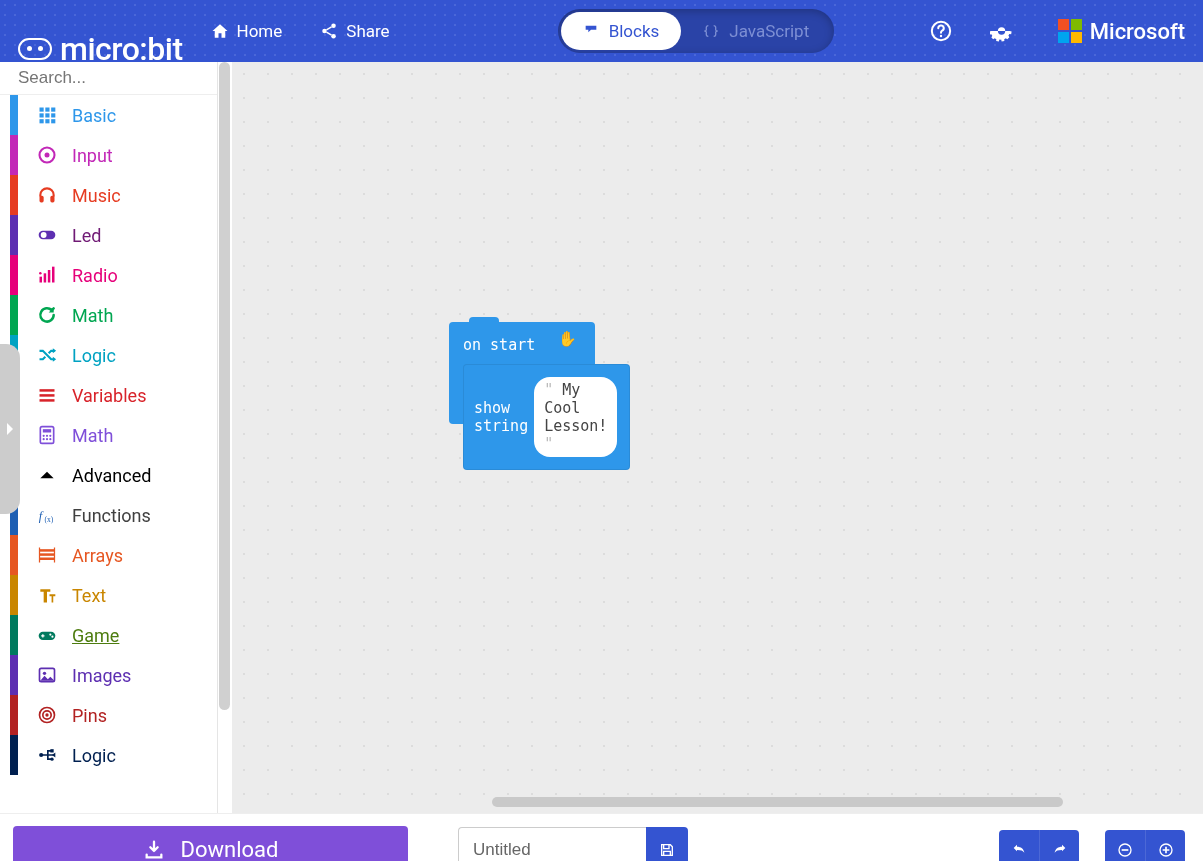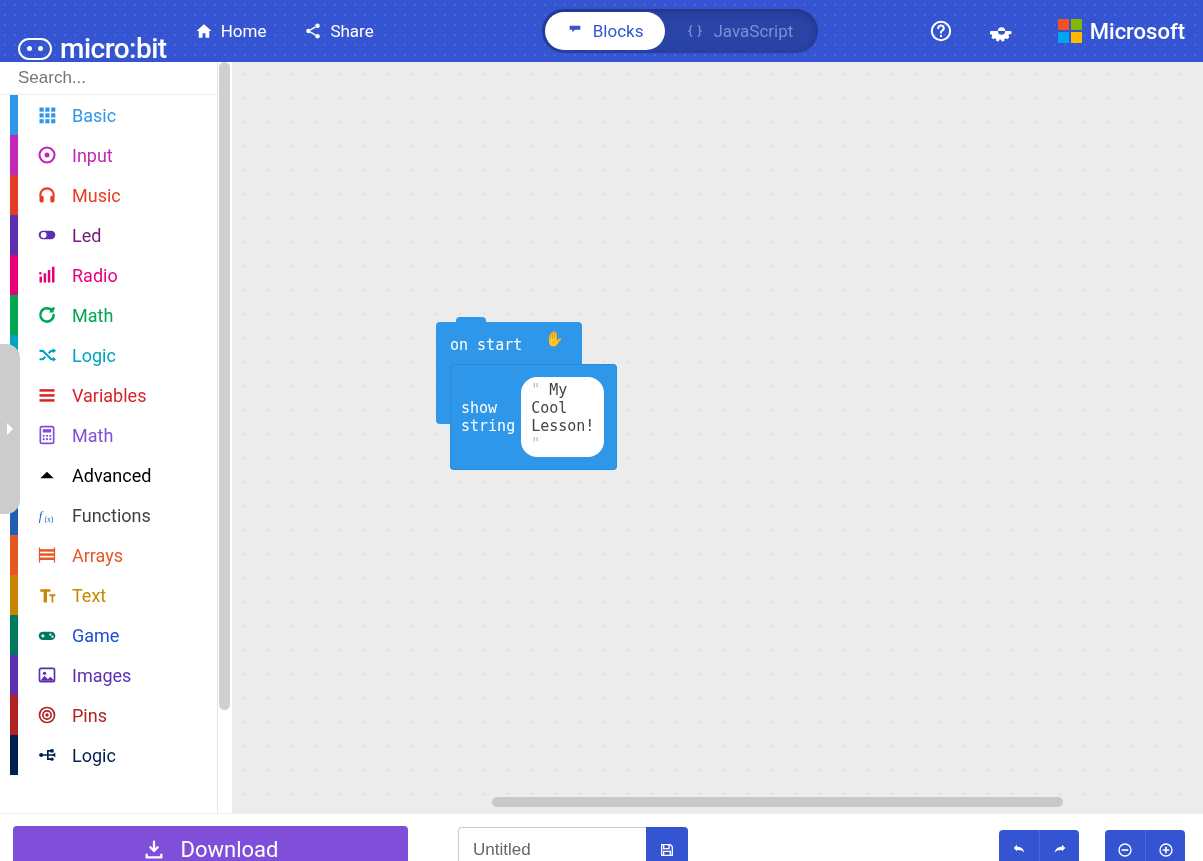--- a/index.html
+++ b/index.html
@@ -10,21 +10,21 @@
   height: 62px;
   background: #3454d1;
   background-image: radial-gradient(#4a67d8 12%, transparent 12%);
   background-size: 10px 10px;
   display: flex;
   align-items: center;
   padding: 0 18px;
   gap: 18px;
   color: #fff;
 }
-.logo { display: flex; align-items: center; gap: 8px; font-size: 28px; font-weight: 500; letter-spacing: -0.5px; margin-top: 35px; }
+.logo { display: flex; align-items: center; gap: 8px; font-size: 32px; font-weight: 500; letter-spacing: -0.5px; margin-top: 35px; }
 .logo-icon { width: 34px; height: 22px; border: 2.5px solid #fff; border-radius: 11px; position: relative; display: flex; align-items: center; justify-content: space-evenly; }
 .logo-icon::before, .logo-icon::after { content: ""; width: 5px; height: 5px; background: #fff; border-radius: 50%; }
 .hdr-btn { display: flex; align-items: center; gap: 8px; color: #fff; font-size: 17px; cursor: pointer; padding: 6px 10px; }
 .hdr-btn svg { width: 18px; height: 18px; fill: #fff; }
 
 .mode-switch { margin-left: 140px; display: flex; background: #2a43a7; border-radius: 25px; padding: 3px; box-shadow: 0 2px 8px rgba(0,0,0,0.25) inset; }
 .mode-btn { padding: 9px 22px; border-radius: 22px; display: flex; align-items: center; gap: 10px; font-size: 17px; cursor: pointer; color: #7d8fd4; }
 .mode-btn.active { background: #fff; color: #3454d1; }
 .mode-btn.active svg { fill: #3454d1; }
 .mode-btn svg { width: 16px; height: 16px; fill: #7d8fd4; }
@@ -50,21 +50,21 @@
 .cat .ico svg { width: 20px; height: 20px; }
 .cat .lbl { font-size: 18px; }
 
 .workspace { flex: 1; background: #ececec; position: relative; background-image: radial-gradient(#dcdcdc 1px, transparent 1px); background-size: 24px 24px; margin-left: 14px; }
 .ws-scrollbar { position: absolute; bottom: 6px; left: 260px; right: 140px; height: 10px; background: #c9c9c9; border-radius: 5px; }
 
 .collapse-tab { position: absolute; left: 0px; top: 344px; width: 20px; height: 170px; background: #ccc; border-radius: 0 14px 14px 0; display: flex; align-items: center; justify-content: center; cursor: pointer; z-index: 5; }
 .collapse-tab svg { fill: #fff; width: 12px; height: 14px; }
 
 
-.block-container { position: absolute; left: 204px; top: 260px; font-family: "Lucida Console", Monaco, monospace; font-size: 15px; color: #fff; }
+.block-container { position: absolute; left: 217px; top: 260px; font-family: "Lucida Console", Monaco, monospace; font-size: 15px; color: #fff; }
 .hat-block { background: #2e97ea; width: 146px; padding: 14px 14px 70px 14px; border-radius: 4px; position: relative; }
 .hat-notch { position: absolute; top: -5px; left: 20px; width: 30px; height: 10px; background: #2e97ea; border-radius: 4px 4px 0 0; }
 .cursor-hand { position: absolute; top: 8px; right: 18px; font-size: 15px; color: #000; }
 .stack-block { background: #2e97ea; position: absolute; left: 14px; top: 42px; padding: 12px 12px 12px 10px; border-radius: 4px; display: flex; align-items: center; gap: 6px; border: 1px solid rgba(0,0,0,0.08); }
 .string-input { background: #fff; color: #444; border-radius: 16px; padding: 4px 10px; font-family: inherit; }
 .quote { color: #bbb; }
 
 
 .footer { height: 72px; padding: 10px 18px; display: flex; align-items: center; gap: 26px; background:#fff; border-top:1px solid #eee;}
 .dl-btn { flex: 0 0 395px; height: 48px; background: #7f4fd9; color: #fff; border-radius: 4px; display: flex; align-items: center; justify-content: center; gap: 16px; font-size: 22px; cursor: pointer; margin-left:-5px;}
@@ -310,21 +310,21 @@
         <div class="cat">
           <span class="stripe" style="background:#007a5e"></span>
           <span class="ico" style="color:#007a5e;fill:#007a5e;">
             <svg viewBox="0 0 24 24">
               <rect x="2" y="8" width="20" height="10" rx="5"></rect>
               <path d="M7 11v4M5 13h4" stroke="#fff" stroke-width="1.5"></path>
               <circle cx="16" cy="11.5" r="1.3" fill="#fff"></circle>
               <circle cx="18.5" cy="14" r="1.3" fill="#fff"></circle>
             </svg>
           </span>
-          <span class="lbl" style="color:#1d4ed8;">Game</span>
+          <span class="lbl" style="color:#4d7c0f;text-decoration:underline;">Game</span>
         </div>
         <div class="cat">
           <span class="stripe" style="background:#5d2fb1"></span>
           <span class="ico" style="color:#5d2fb1;fill:#5d2fb1;">
             <svg viewBox="0 0 24 24">
               <rect x="3" y="4" width="18" height="16" rx="2" fill="none" stroke="currentColor" stroke-width="2"></rect>
               <circle cx="9" cy="10" r="2"></circle>
               <path d="M4 19l5-6 4 4 3-3 5 5z"></path>
             </svg>
           </span>

